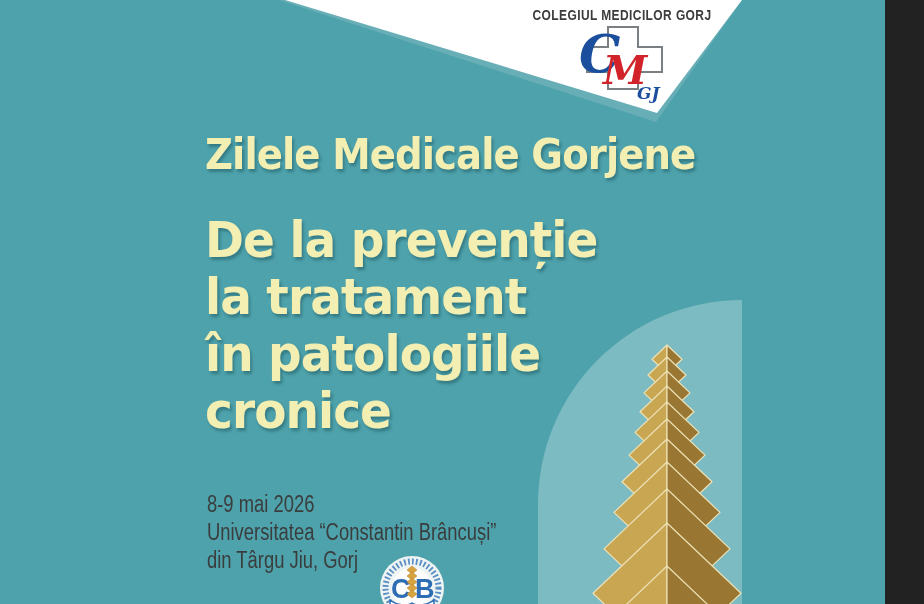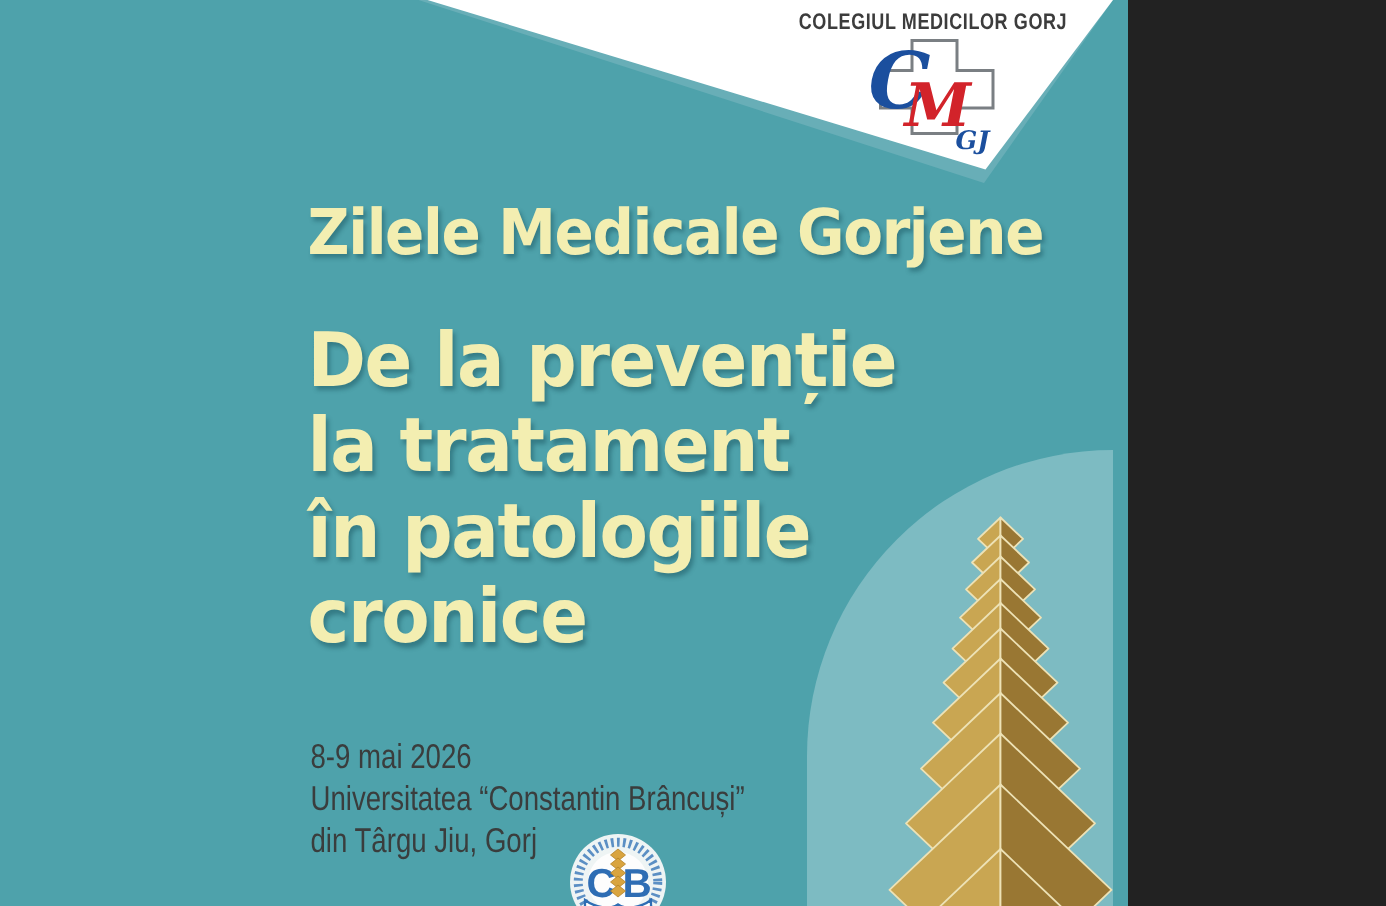--- a/index.html
+++ b/index.html
@@ -1,17 +1,17 @@
 <!DOCTYPE html>
 <html><head>
 <meta charset="utf-8">
 <style>
   html,body{margin:0;padding:0;background:#222;}
   .poster{
-    position:relative;width:752px;height:604px;overflow:hidden;
+    position:relative;width:885px;height:604px;overflow:hidden;
     background:#4EA2AB;
     font-family:"Liberation Sans",sans-serif;
   }
   
   .light-arc{
     position:absolute;left:538px;top:300px;width:204px;height:304px;
     background:#7DBBC2;border-top-left-radius:204px 204px;
   }
   
   .column-svg{position:absolute;left:538px;top:338px;width:204px;height:266px;}

